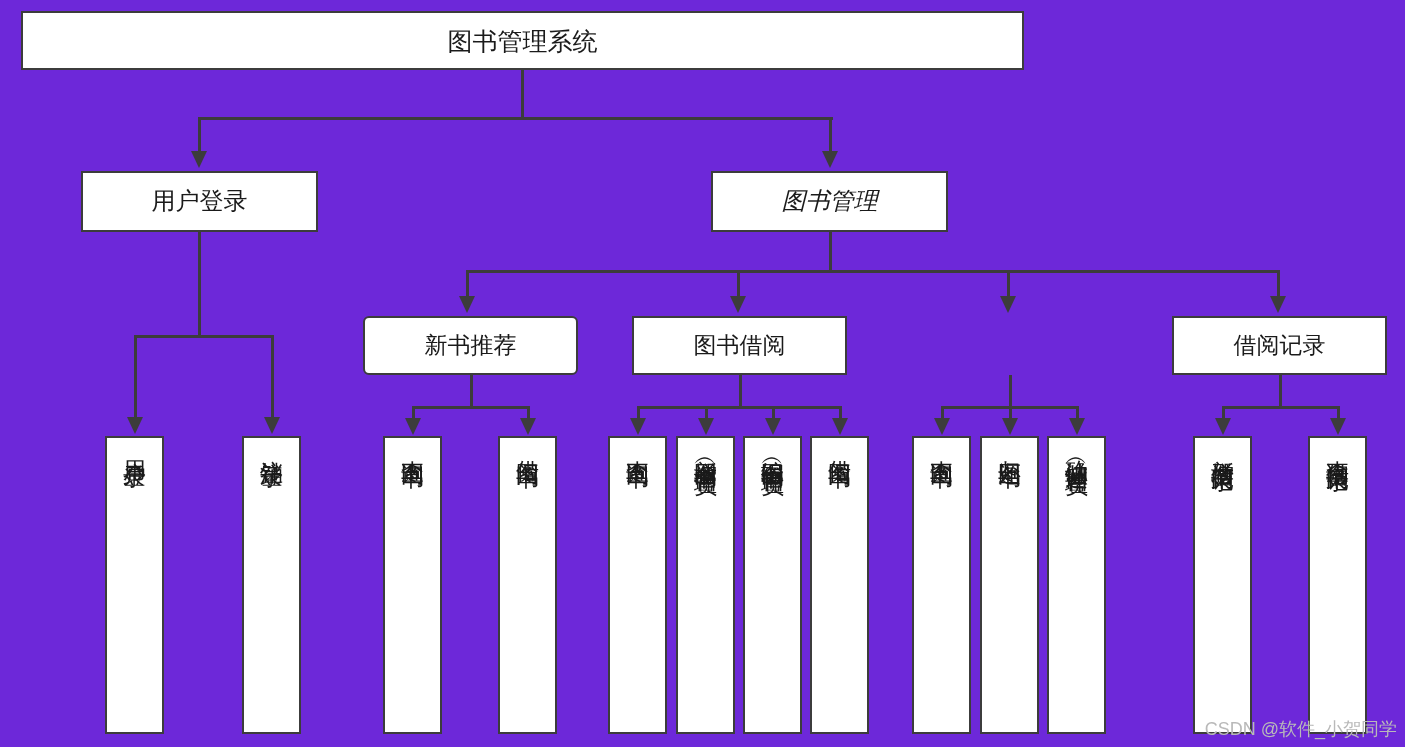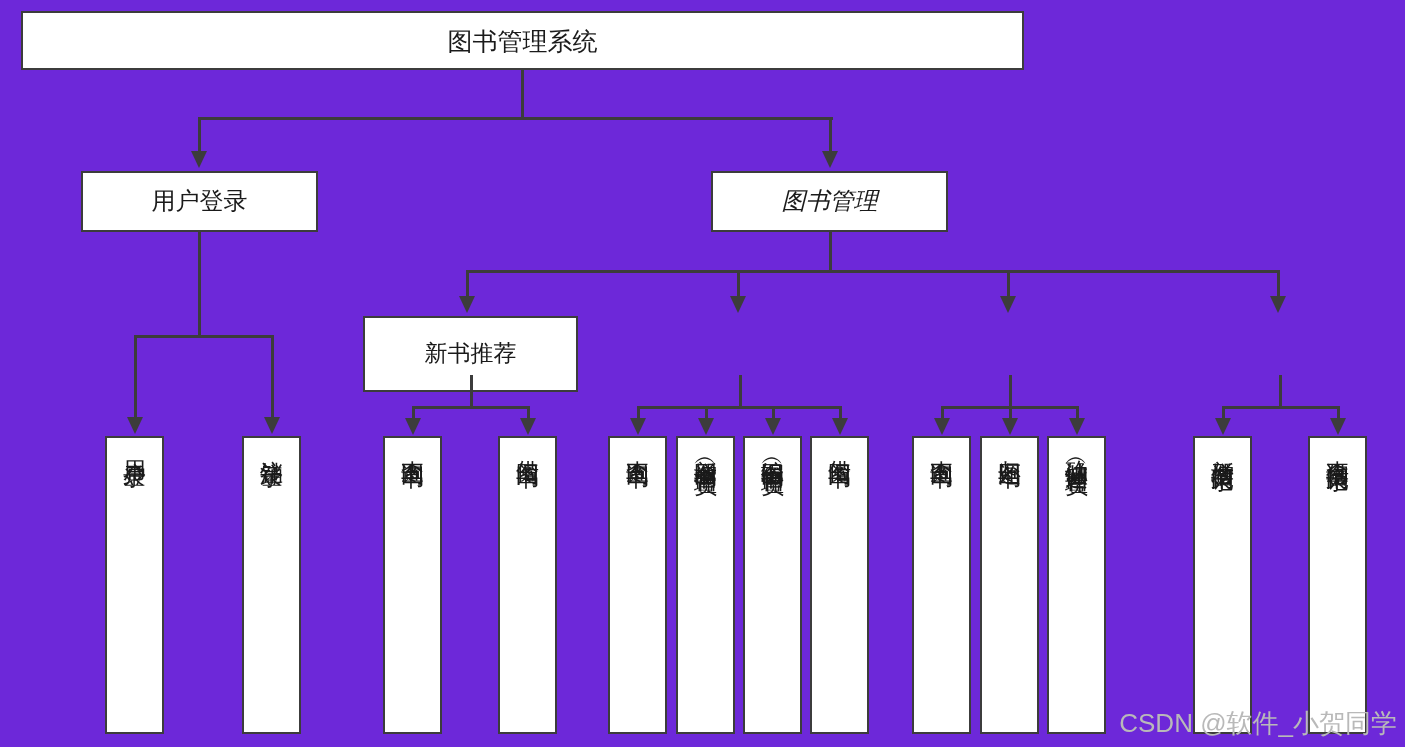--- a/index.html
+++ b/index.html
@@ -69,21 +69,21 @@
     border-left: 8px solid transparent;
     border-right: 8px solid transparent;
     border-top: 17px solid #3c3c3c;
   }
 
   
   #watermark {
     position: absolute;
     right: 8px;
     bottom: 6px;
-    font-size: 26px;
+    font-size: 18px;
     color: #b9b9b9;
     white-space: nowrap;
     pointer-events: none;
   }
 </style>
 </head>
 <body>
 
 <div id="canvas">
 
@@ -126,22 +126,28 @@
 
   <div class="edge v" style="left:466px; top:270px; height:28px;"></div>
   <div class="arrow" style="left:459px; top:296px;"></div>
   <div class="edge v" style="left:737px; top:270px; height:28px;"></div>
   <div class="arrow" style="left:730px; top:296px;"></div>
   <div class="edge v" style="left:1007px; top:270px; height:28px;"></div>
   <div class="arrow" style="left:1000px; top:296px;"></div>
   <div class="edge v" style="left:1277px; top:270px; height:28px;"></div>
   <div class="arrow" style="left:1270px; top:296px;"></div>
 
-  <div class="node lvl3" style="left:363px; top:316px; width:215px; height:76px;">
+  <div class="node lvl3" style="left:363px; top:316px; width:215px; height:59px;border-radius:6px;">
     <span class="label">新书推荐</span>
+  </div>
+  <div class="node lvl3" style="left:632px; top:316px; width:215px; height:59px;">
+    <span class="label">图书借阅</span>
+  </div>
+  <div class="node lvl3" style="left:1172px; top:316px; width:215px; height:59px;">
+    <span class="label">借阅记录</span>
   </div>
 
   <div class="edge v" style="left:470px; top:375px; height:33px;"></div>
   <div class="edge h" style="left:412px; top:406px; width:118px;"></div>
   <div class="edge v" style="left:412px; top:406px; height:14px;"></div>
   <div class="arrow" style="left:405px; top:418px;"></div>
   <div class="edge v" style="left:527px; top:406px; height:14px;"></div>
   <div class="arrow" style="left:520px; top:418px;"></div>
 
   <div class="node leaf" style="left:383px; top:436px; width:59px; height:298px;">

